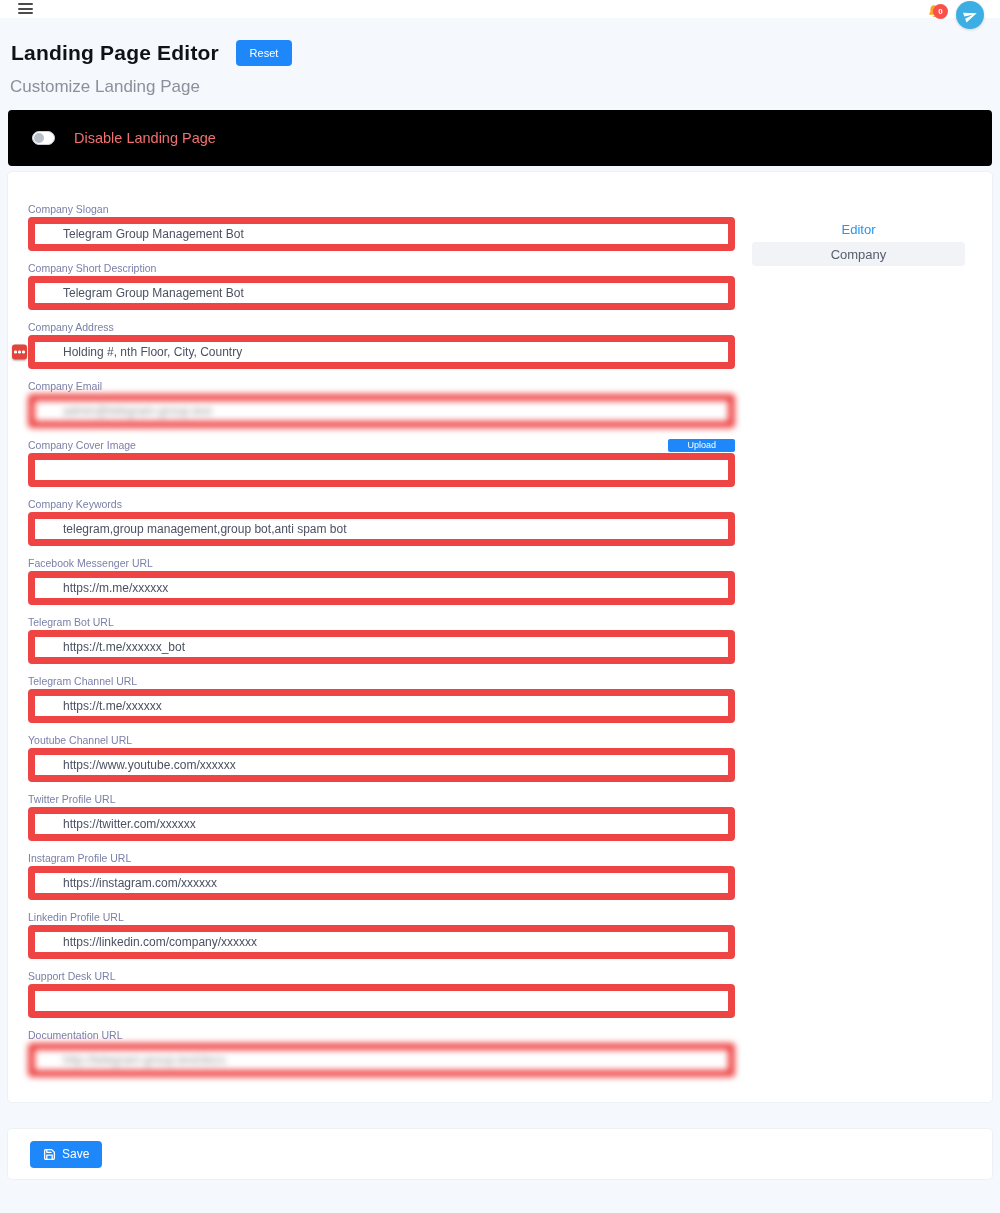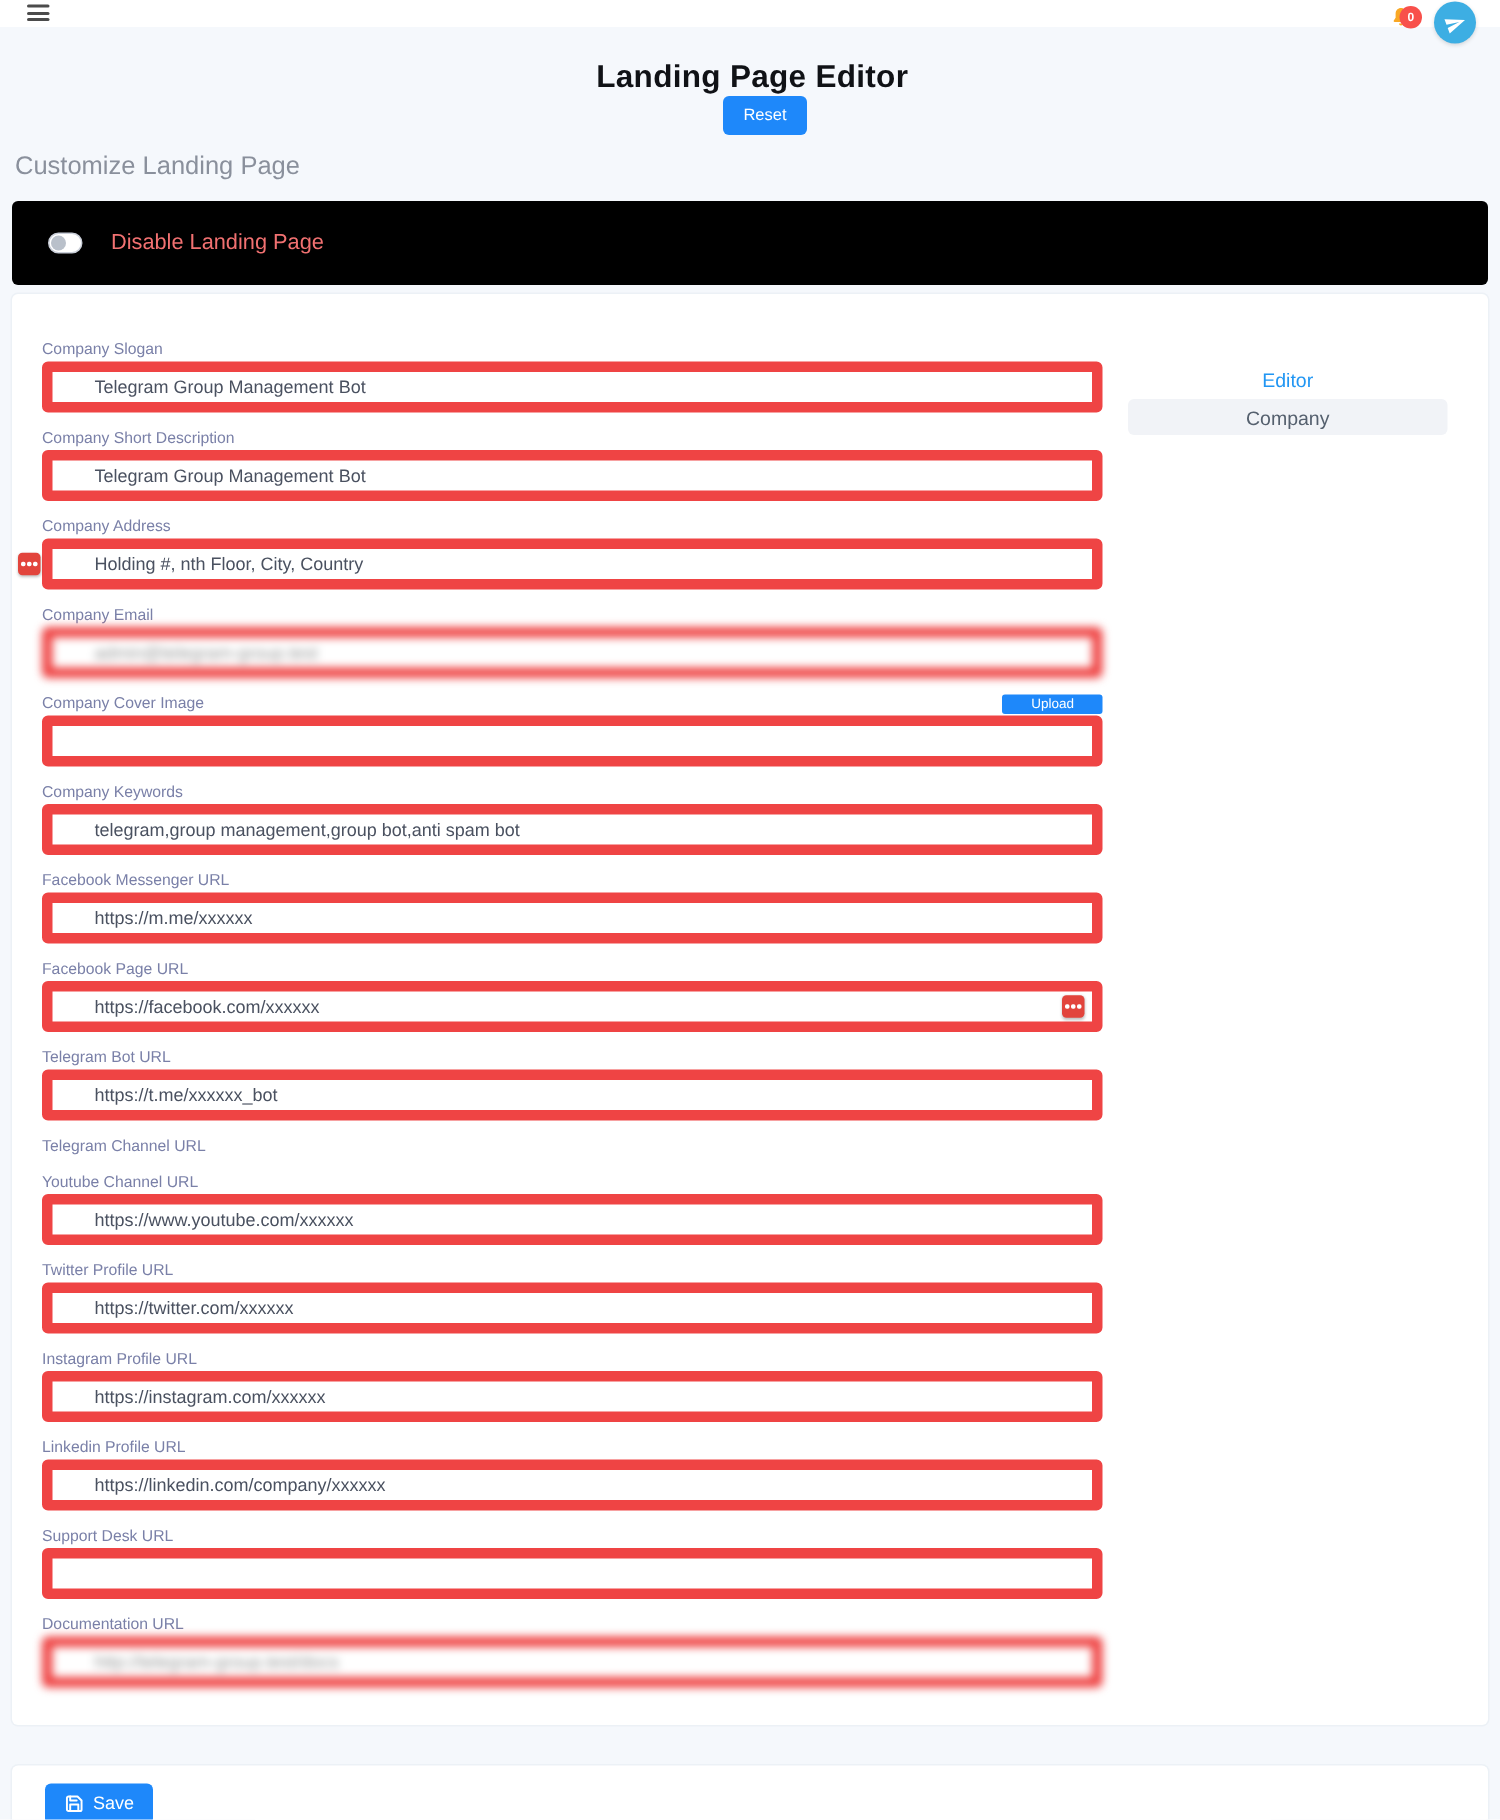--- a/index.html
+++ b/index.html
@@ -20,21 +20,21 @@
     position:absolute; left:7px; top:0px; min-width:15px; height:15px; border-radius:50%;
     background:#f8504b; color:#fff; font-size:8px; line-height:15px; text-align:center; font-weight:bold;
   }
   .tg-circle {
     width:28px; height:28px; border-radius:50%; background:#3daee3; margin-left:14px;
     display:flex; align-items:center; justify-content:center; cursor:pointer;
     box-shadow:0 1px 3px rgba(0,0,0,.15);
   }
   
   .content { padding:0 8px; }
-  .page-head { margin-top:22px; padding-left:3px; display:flex; align-items:center;flex-direction:column; }
+  .page-head { margin-top:22px; padding-left:3px; display:flex; align-items:center; }
   .page-title { font-size:21px; font-weight:bold; color:#101216; letter-spacing:.2px; }
   .btn-blue {
     background:#1e88fa; color:#fff; border:none; border-radius:4px; cursor:pointer;
     font-family:inherit;
   }
   .reset-btn { margin-left:17px; width:56px; height:26px; font-size:11px; }
   .page-sub { margin-top:11px; padding-left:2px; font-size:17px; color:#8a909c; }
   
   .toggle-panel {
     margin-top:13px; height:56px; background:#000000; border-radius:4px;
@@ -177,45 +177,33 @@
           <div class="input-wrap"><input class="text-input" type="text" value="telegram,group management,group bot,anti spam bot" style=""></div>
         </div>
 
         <div class="field">
           <div class="field-head">
               <span class="field-label">Facebook Messenger URL</span>
             </div>
           <div class="input-wrap"><input class="text-input" type="text" value="https://m.me/xxxxxx" style=""></div>
         </div>
 
-        <div class="field">
-          <div class="field-head">
-              <span class="field-label">Facebook Page URL</span>
-            </div>
-          <div class="input-wrap">
-            <input class="text-input" type="text" value="https://facebook.com/xxxxxx" style="">
-            <div class="ext-dots ext-right">
-                <i></i>
-                <i></i>
-                <i></i>
-              </div>
-          </div>
-        </div>
 
         <div class="field">
           <div class="field-head">
               <span class="field-label">Telegram Bot URL</span>
             </div>
           <div class="input-wrap"><input class="text-input" type="text" value="https://t.me/xxxxxx_bot" style=""></div>
         </div>
 
         <div class="field">
           <div class="field-head">
               <span class="field-label">Telegram Channel URL</span>
             </div>
+          <div class="input-wrap"><input class="text-input" type="text" value="https://t.me/xxxxxx" style=""></div>
         </div>
 
         <div class="field">
           <div class="field-head">
               <span class="field-label">Youtube Channel URL</span>
             </div>
           <div class="input-wrap"><input class="text-input" type="text" value="https://www.youtube.com/xxxxxx" style=""></div>
         </div>
 
         <div class="field">

